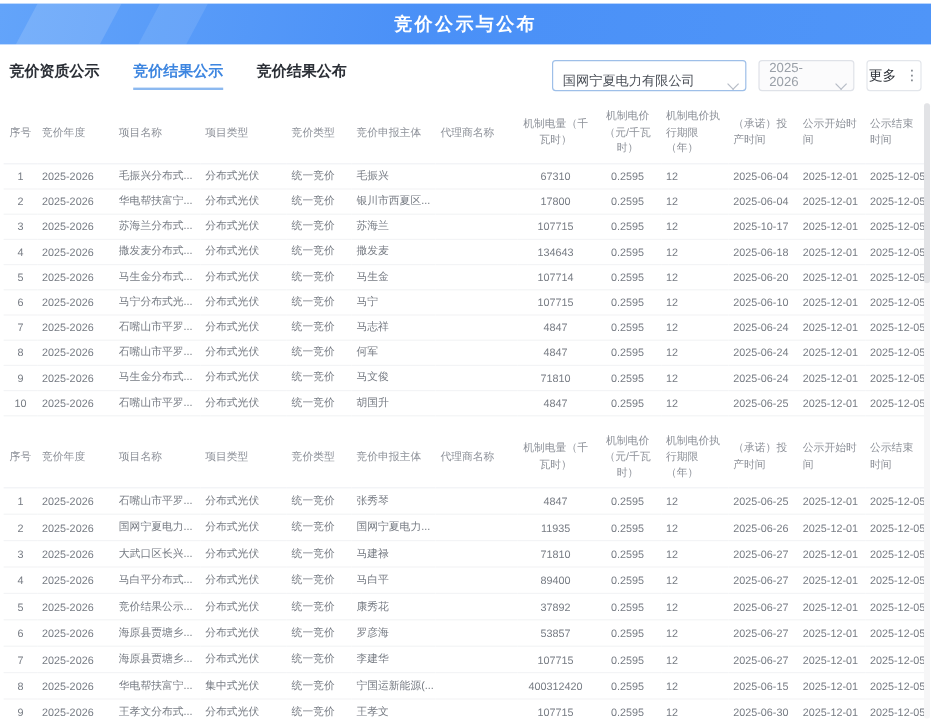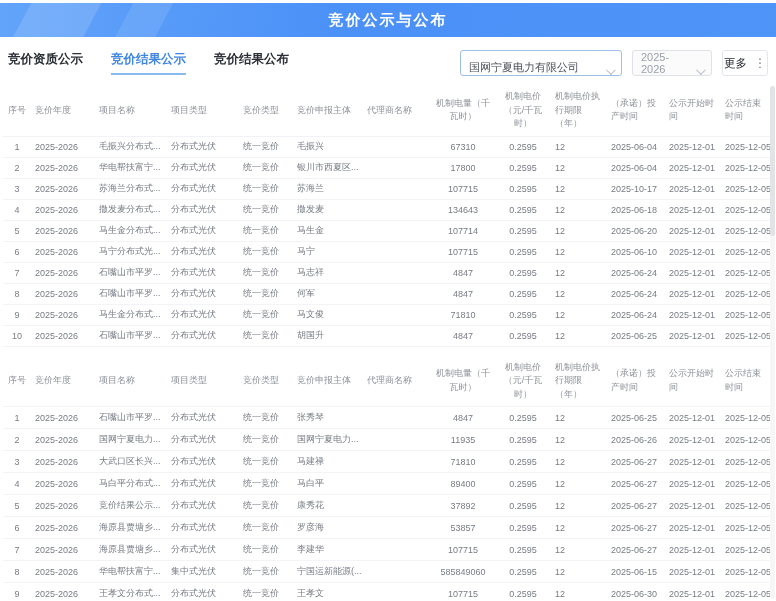--- a/index.html
+++ b/index.html
@@ -435,21 +435,21 @@
           <td>2025-12-05</td>
         </tr>
         <tr>
           <td class="c-center">8</td>
           <td>2025-2026</td>
           <td>华电帮扶富宁...</td>
           <td>集中式光伏</td>
           <td>统一竞价</td>
           <td>宁国运新能源(...</td>
           <td></td>
-          <td class="c-center">585849060</td>
+          <td class="c-center">400312420</td>
           <td class="c-center">0.2595</td>
           <td>12</td>
           <td>2025-06-15</td>
           <td>2025-12-01</td>
           <td>2025-12-05</td>
         </tr>
         <tr>
           <td class="c-center">9</td>
           <td>2025-2026</td>
           <td>王孝文分布式...</td>

